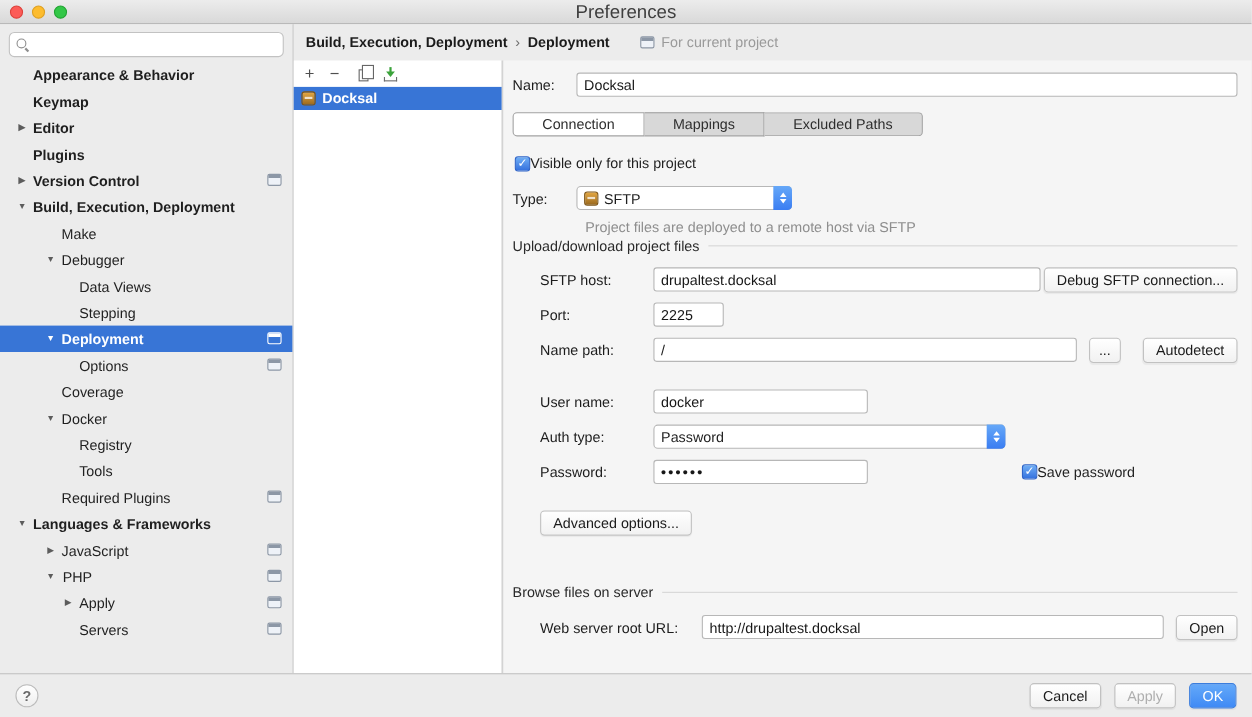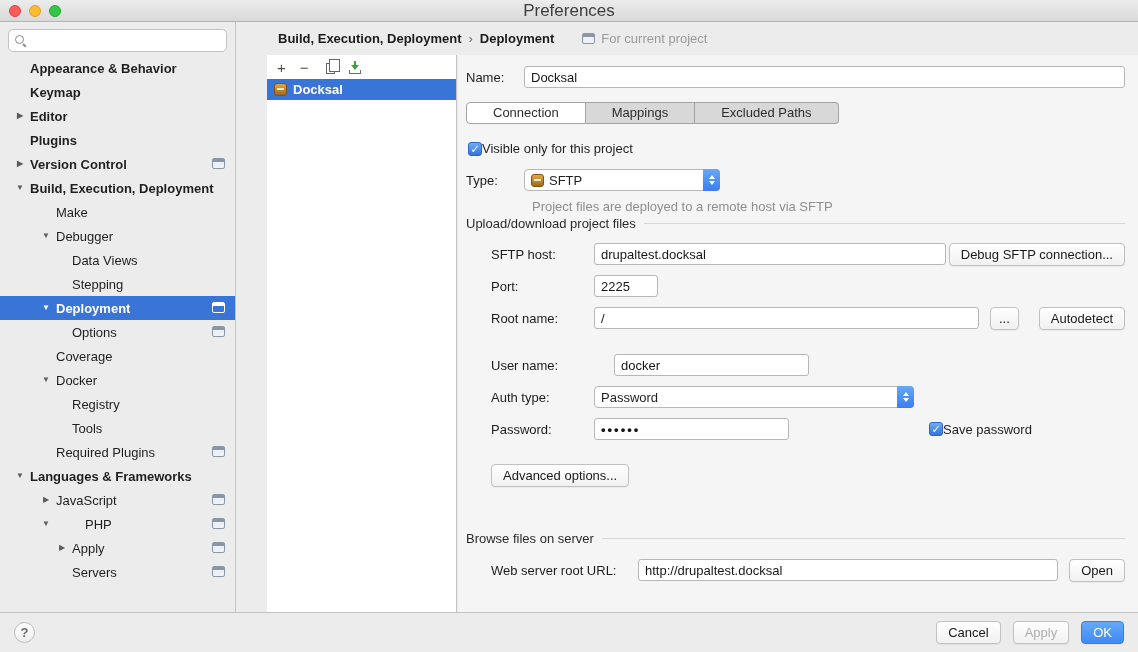--- a/index.html
+++ b/index.html
@@ -10,21 +10,21 @@
   .titlebar { position:absolute; top:0; left:0; right:0; height:22px;
     background:linear-gradient(180deg,#ececec,#d9d9d9); border-bottom:1px solid #b4b4b4; }
   .traffic { position:absolute; top:5px; left:9px; display:flex; gap:8px; }
   .light { width:12px; height:12px; border-radius:50%; cursor:default; }
   .light.red    { background:#fc5b57; border:1px solid #dd423c; }
   .light.yellow { background:#fdbc2e; border:1px solid #dfa123; }
   .light.green  { background:#33c748; border:1px solid #23a433; }
   .title { text-align:center; line-height:21px; color:#3e3e3e; font-size:17px; }
 
   
-  .sidebar { position:absolute; top:22px; left:0; width:236px; bottom:40px;
+  .sidebar { position:absolute; top:22px; left:0; width:267px; bottom:40px;
     background:#ececec; border-right:1px solid #c3c3c3; overflow:hidden; }
   .search-box { margin:7px 8px 4px 8px; height:23px; background:#fff; border:1px solid #c2c2c2;
     border-radius:5px; display:flex; align-items:center; padding:0 6px; }
   .mag { position:relative; width:12px; height:12px; margin-right:4px; flex:0 0 auto; }
   .mag::before { content:""; position:absolute; left:0; top:0; width:7px; height:7px;
     border:1.5px solid #8e8e8e; border-radius:50%; }
   .mag::after { content:""; position:absolute; left:8px; top:8px; width:4px; height:2px;
     background:#8e8e8e; transform:rotate(45deg); transform-origin:left center; }
   .search-input { border:none; outline:none; flex:1; font-size:13px; background:transparent; color:#333; }
   .tree { margin-top:4px; }
@@ -107,21 +107,21 @@
   .section::after { content:""; flex:1; height:1px; background:#d6d6d6; margin-left:8px; }
 
   .btn { height:23px; background:linear-gradient(180deg,#ffffff,#f1f1f1); border:1px solid #c1c1c1;
     border-radius:4px; padding:0 11px; font-size:13px; color:#1a1a1a; display:inline-flex;
     align-items:center; justify-content:center; box-shadow:0 1px 1px rgba(0,0,0,.05); cursor:default; white-space:nowrap; }
   .btn.primary { background:linear-gradient(180deg,#64a9f9,#3f8af5); border-color:#3a7ddd; color:#fff; }
   .btn.disabled { color:#aeaeae; }
   .push-right { margin-left:auto; }
 
   .mt8  { margin-top:8px; }  .mt11 { margin-top:11px; } .mt12 { margin-top:12px; }
-  .mt17 { margin-top:17px; } .mt22 { margin-top:22px; } .mt23 { margin-top:23px;gap:20px; } .mt36 { margin-top:36px; }
+  .mt17 { margin-top:17px; } .mt22 { margin-top:22px; } .mt23 { margin-top:23px; } .mt36 { margin-top:36px; }
   .fw64  { width:64px; }  .fw195 { width:195px; } .fw320 { width:320px; }
   .fw352 { width:352px; } .fw385 { width:385px; } .fw420 { width:420px; } .fw196 { width:196px; }
   .bullets { letter-spacing:2px; font-weight:bold; }
 
   
   .footer { position:absolute; left:0; right:0; bottom:0; height:40px; background:#ececec;
     border-top:1px solid #c2c2c2; display:flex; align-items:center; padding:0 14px; }
   .help-btn { width:21px; height:21px; border-radius:50%; background:linear-gradient(180deg,#fff,#eee);
     border:1px solid #bcbcbc; color:#6a6a6a; text-align:center; line-height:19px; font-weight:bold; cursor:default; }
   .footer-buttons { margin-left:auto; display:flex; gap:12px; align-items:center; }
@@ -211,21 +211,21 @@
           <span class="tree-arrow" style="left: 14px;">▼</span>
           <span class="tree-label" style="padding-left: 30px;">Languages &amp; Frameworks</span>
         </div>
         <div class="tree-row">
           <span class="tree-arrow" style="left: 40px;">▶</span>
           <span class="tree-label" style="padding-left: 56px;">JavaScript</span>
           <span class="shared-icon"></span>
         </div>
         <div class="tree-row">
           <span class="tree-arrow" style="left: 40px;">▼</span>
-          <span class="tree-label" style="padding-left: 72px; margin-left: 13px;">PHP</span>
+          <span class="tree-label" style="padding-left: 57px;">PHP</span>
           <span class="shared-icon"></span>
         </div>
         <div class="tree-row">
           <span class="tree-arrow" style="left: 56px;">▶</span>
           <span class="tree-label" style="padding-left: 72px;">Apply</span>
           <span class="shared-icon"></span>
         </div>
         <div class="tree-row">
           <span class="tree-label" style="padding-left: 72px;">Servers</span>
           <span class="shared-icon"></span>
@@ -313,21 +313,21 @@
     </div>
 
     <div class="form-row mt8">
       <span class="lbl w103 indent">Port:</span>
       <div class="field fw64">
         <span>2225</span>
       </div>
     </div>
 
     <div class="form-row mt8">
-      <span class="lbl w103 indent">Root name:</span>
+      <span class="lbl w103 indent">Name path:</span>
       <div class="field fw385">
         <span>/</span>
       </div>
       <button class="btn" style="margin-left:11px;padding:0 8px;">...</button>
       <button class="btn push-right">Autodetect</button>
     </div>
 
     <div class="form-row mt23">
       <span class="lbl w103 indent">User name:</span>
       <div class="field fw195">

